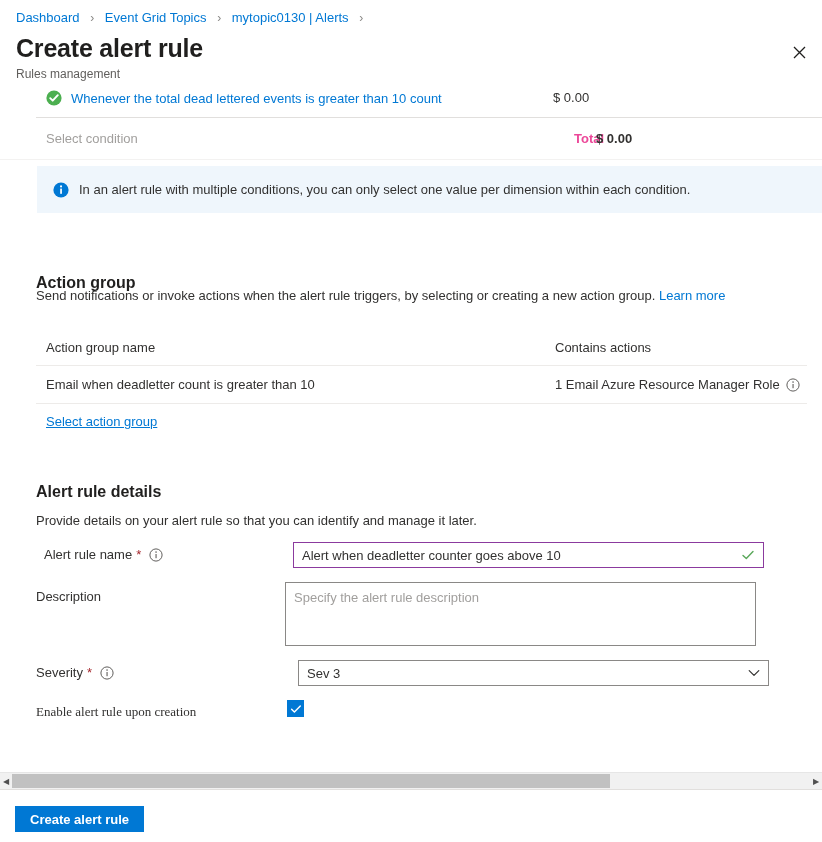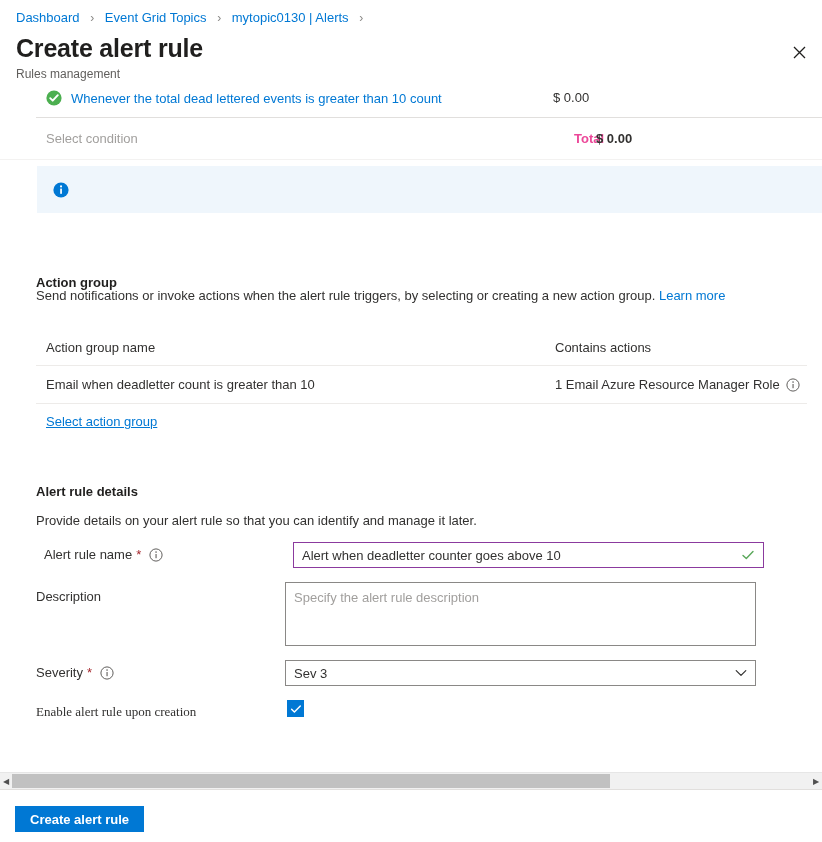--- a/index.html
+++ b/index.html
@@ -160,21 +160,21 @@
   }
   .info-text {
     font-size: 13px;
     color: #323130;
     line-height: 17px;
   }
 
   
   .section-title {
     position: absolute;
-    font-size: 13px;
+    font-size: 16px;
     font-weight: 600;
     color: #201f1e;
     line-height: 21px;
   }
   .section-desc {
     position: absolute;
     font-size: 13px;
     color: #323130;
     line-height: 17px;
   }
@@ -296,21 +296,21 @@
     box-sizing: border-box;
     border: 1px solid #8a8886;
     background: #ffffff;
     padding: 7px 8px;
     font-size: 13px;
     color: #a19f9d;
   }
 
   .select-box {
     position: absolute;
-    left: 285px;
+    left: 298px;
     top: 660px;
     width: 471px;
     height: 26px;
     box-sizing: border-box;
     border: 1px solid #8a8886;
     background: #ffffff;
     display: flex;
     align-items: center;
     padding: 12px 8px;
     font-size: 13px;
@@ -436,20 +436,21 @@
 <div class="total-value">$ 0.00</div>
 
 <div class="divider-2"></div>
 
 <div class="info-banner">
   <svg class="info-circle" viewBox="0 0 16 16">
     <circle cx="8" cy="8" r="7.6" fill="#0078d4"></circle>
     <rect x="7.2" y="6.6" width="1.7" height="5.2" fill="#ffffff"></rect>
     <circle cx="8.05" cy="4.4" r="1.05" fill="#ffffff"></circle>
   </svg>
+  <span class="info-text">In an alert rule with multiple conditions, you can only select one value per dimension within each condition.</span>
 </div>
 
 <div class="section-title" style="left:36px; top:272px;">Action group</div>
 <div class="section-desc" style="left:36px; top:287px;">
   <span>Send notifications or invoke actions when the alert rule triggers, by selecting or creating a new action group.</span>
   <span class="inline-link">Learn more</span>
 </div>
 
 <div class="tbl-head-1">Action group name</div>
 <div class="tbl-head-2">Contains actions</div>

